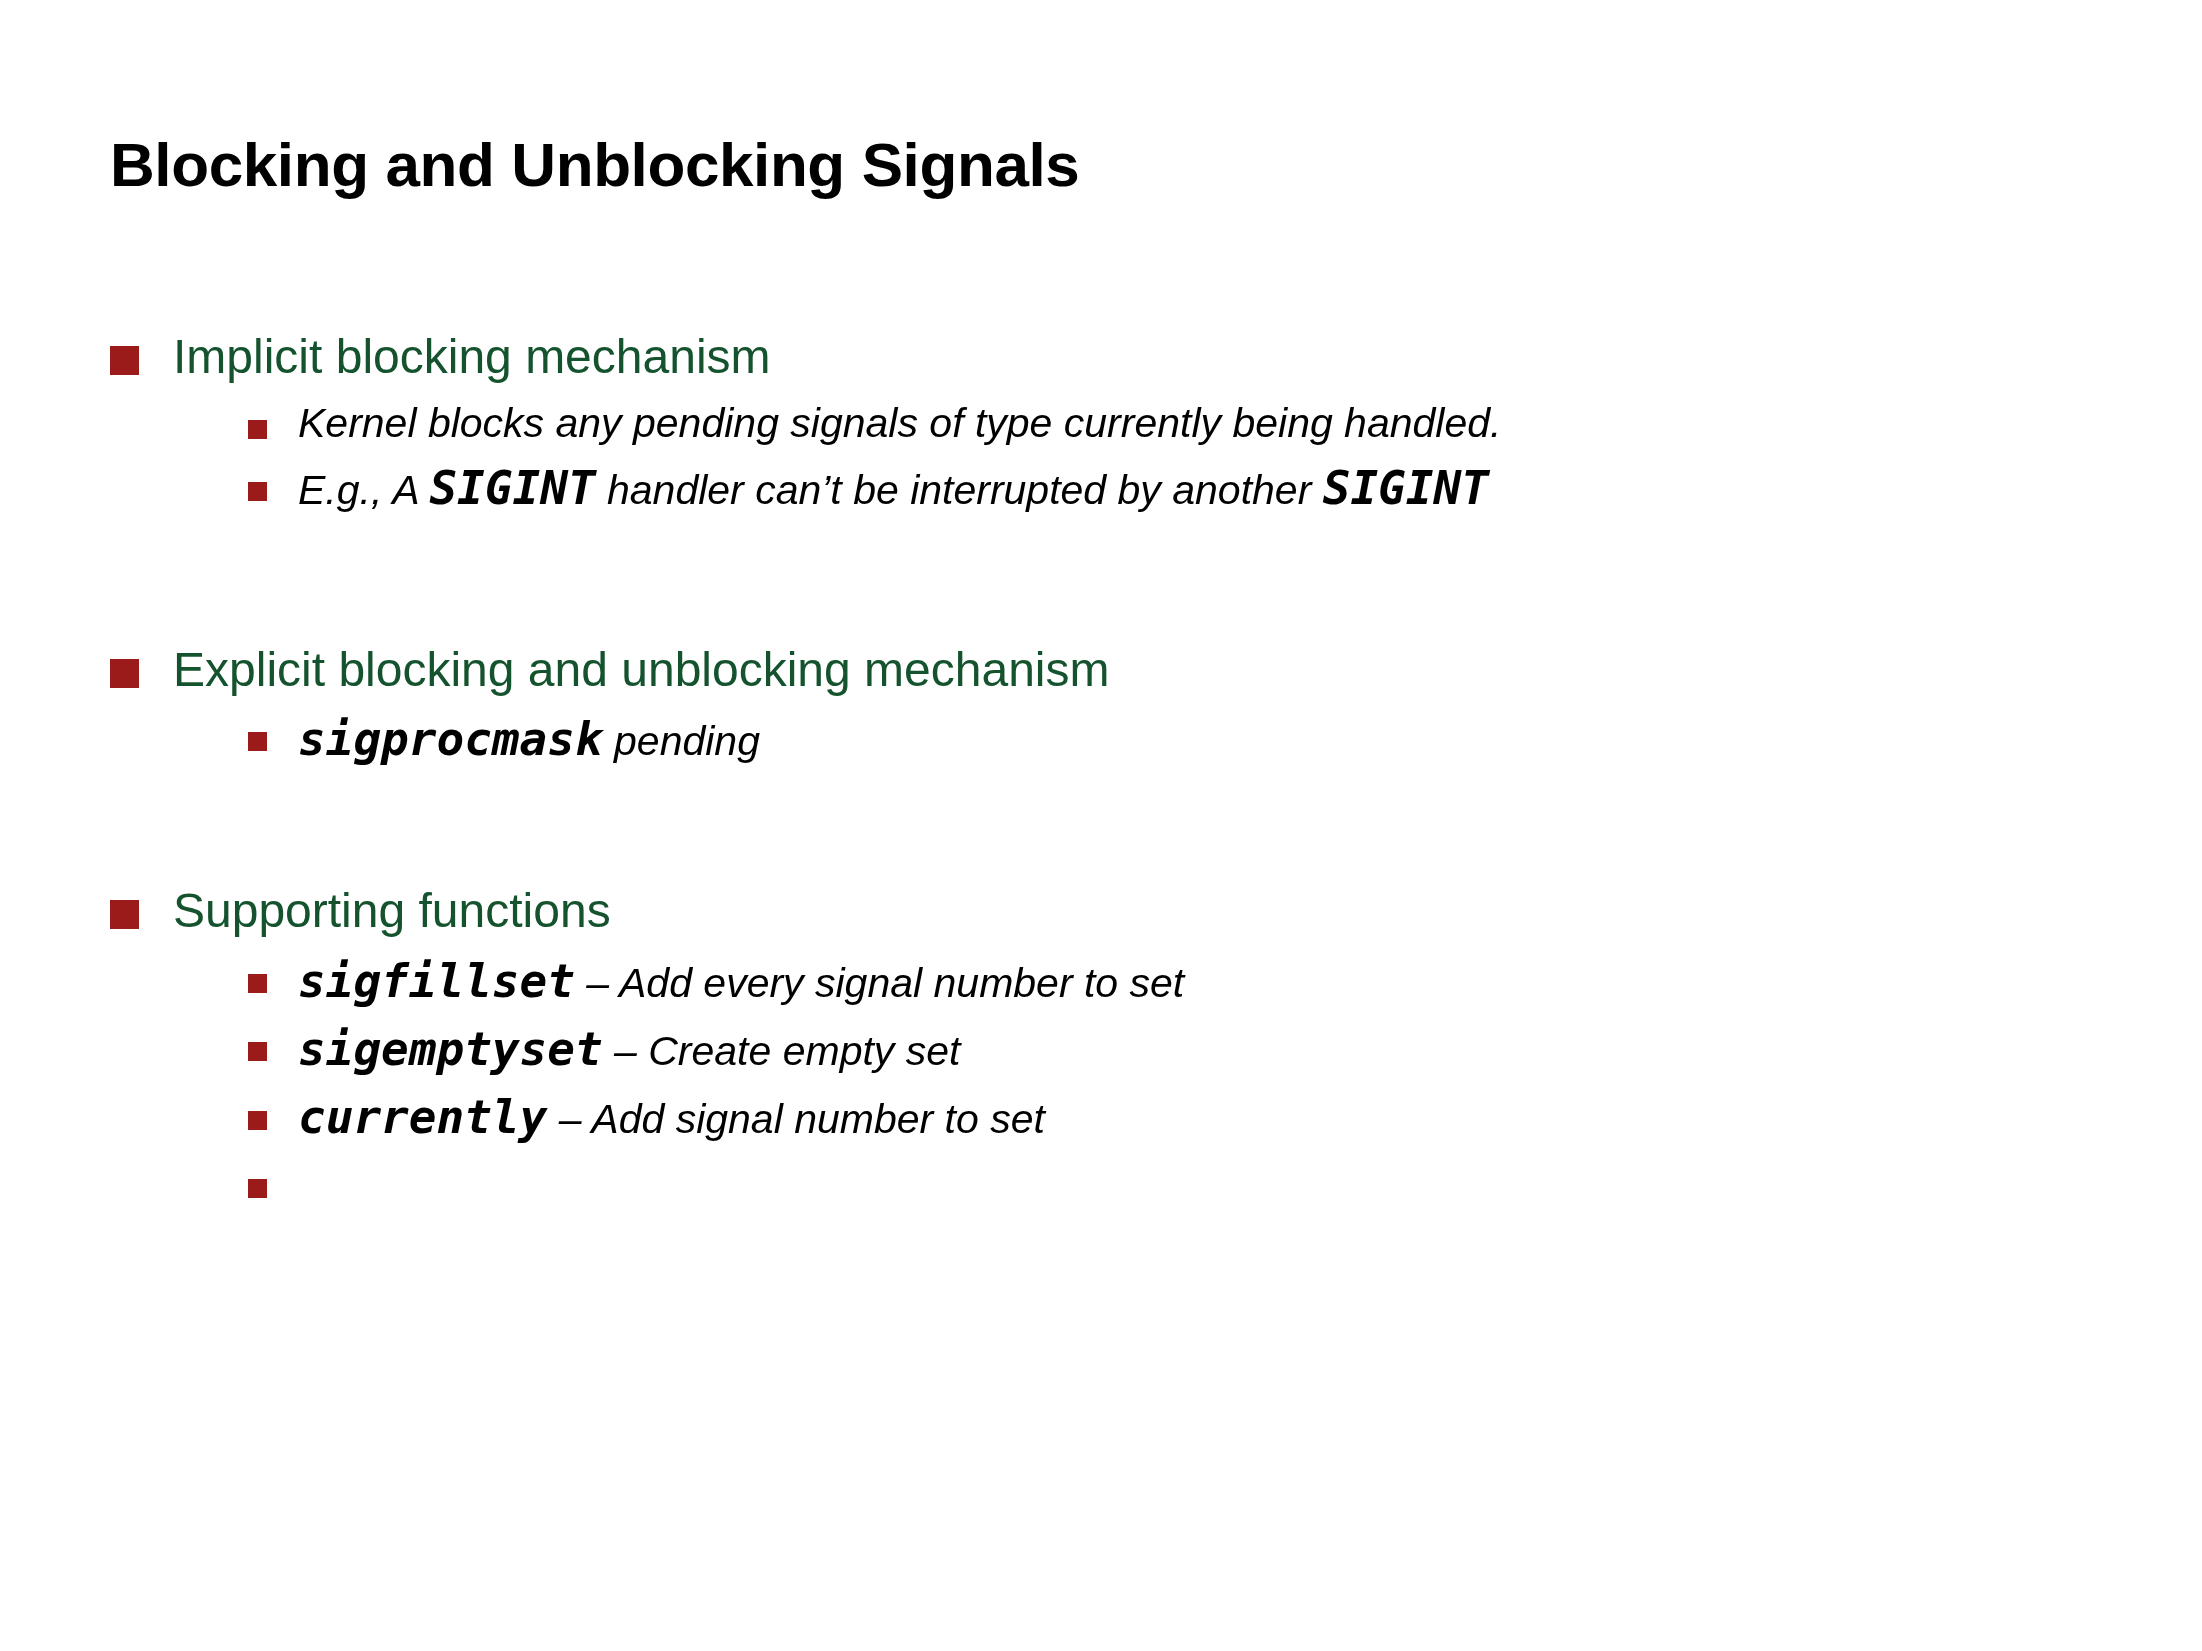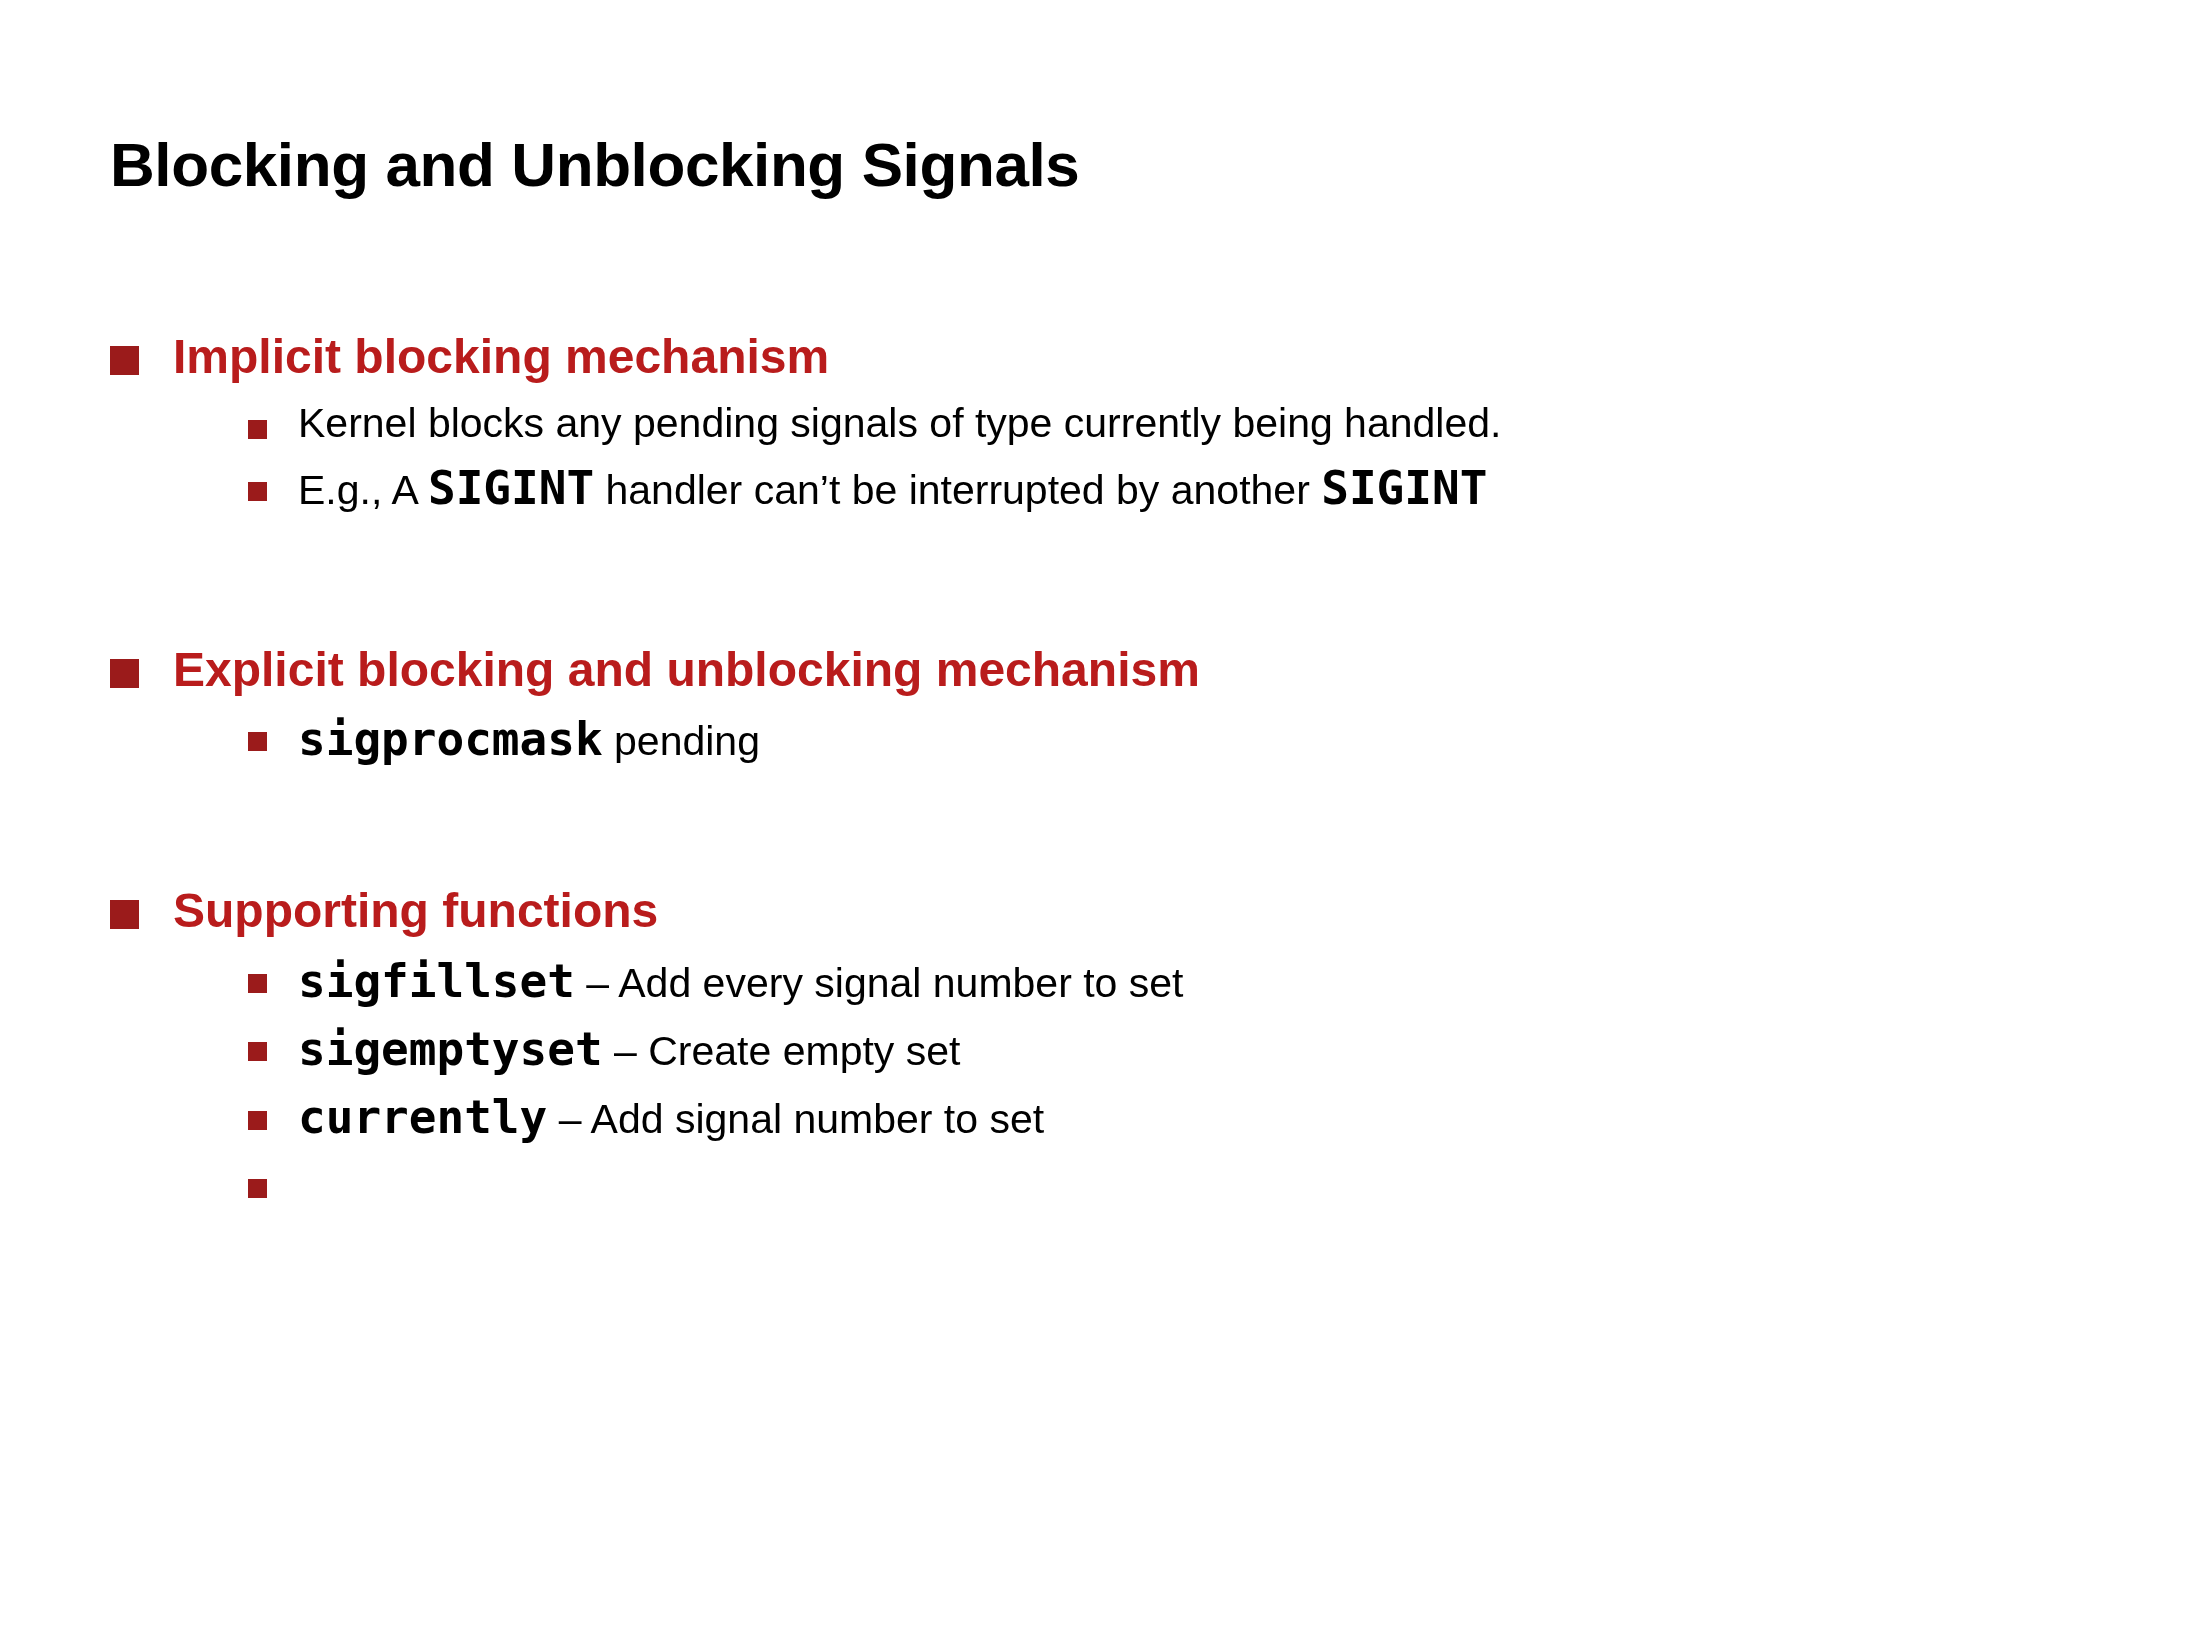--- a/index.html
+++ b/index.html
@@ -46,43 +46,44 @@
   .lvl1 .bullet {
     width: 29px;
     height: 29px;
     background: #9B1B1B;
     margin-top: 19px;
     margin-right: 34px;
     flex: 0 0 auto;
   }
   .lvl1 .text {
     font-size: 48px;
-    font-weight: bold;
+    font-weight: normal;
     line-height: 1.25;
-    color: #b91c1c;
+    color: #14532d;
   }
   .lvl2 {
     display: flex;
     align-items: flex-start;
     margin-left: 138px;
     margin-bottom: 8.6px;
   }
   .lvl2 .bullet {
     width: 19px;
     height: 19px;
     background: #9B1B1B;
     margin-top: 22.4px;
     margin-right: 31px;
     flex: 0 0 auto;
   }
   .lvl2 .text {
     font-size: 41px;
     line-height: 1.3;
     color: #000000;
     white-space: nowrap;
+    font-style: italic;
   }
   .mono {
     font-family: "DejaVu Sans Mono", "Liberation Mono", monospace;
     font-weight: bold;
     font-size: 46px;
     letter-spacing: 0px;
   }
   .group {
     margin-bottom: 0;
   }

